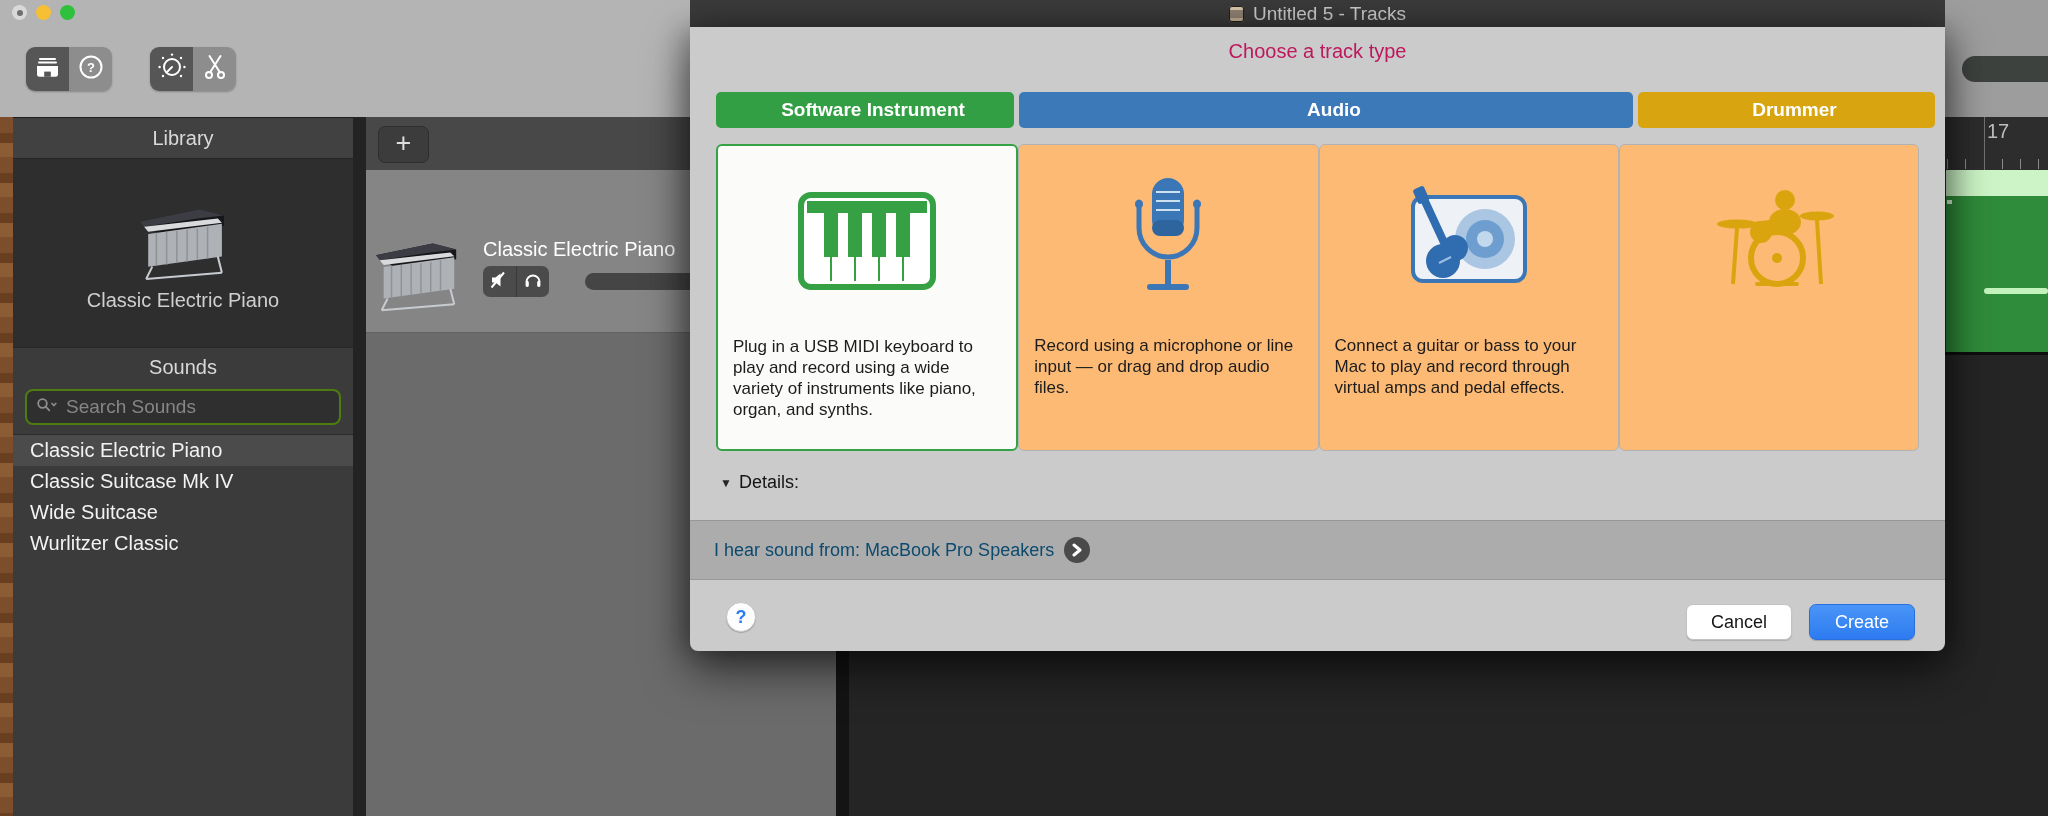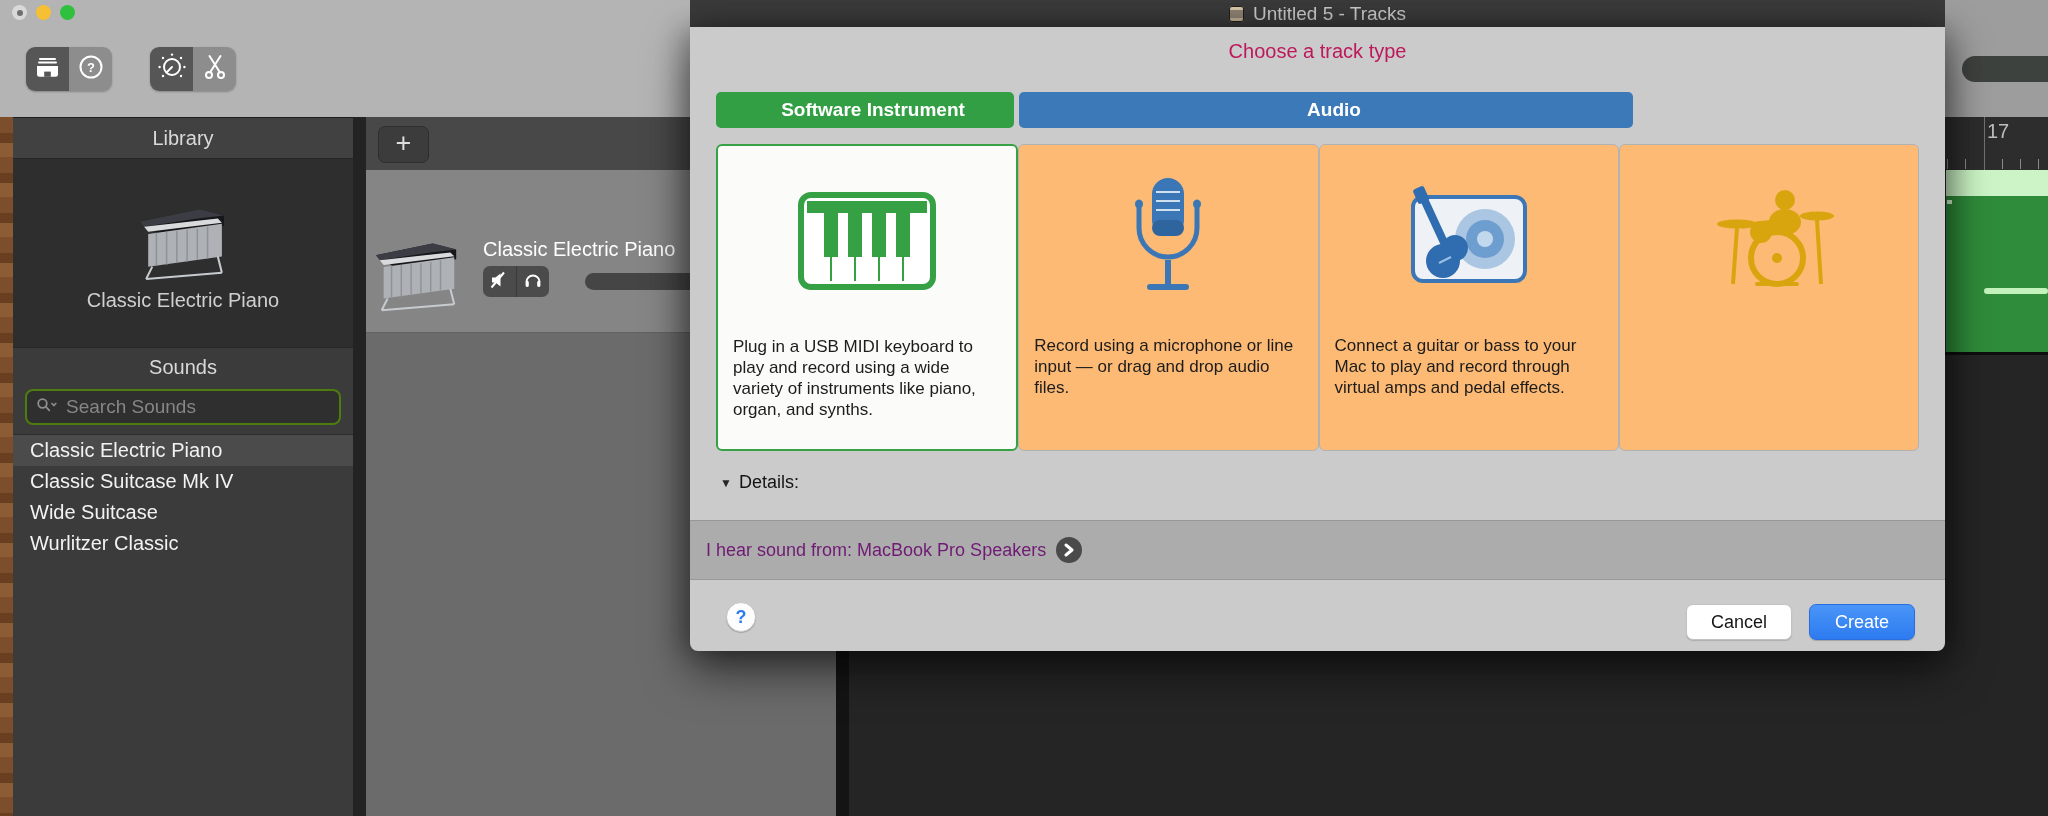--- a/index.html
+++ b/index.html
@@ -79,21 +79,21 @@
   .tab-audio{left:329px;width:598px;background:#3c79b9;}
   .tab-drummer{left:948px;width:281px;background:#d8a410;}
   .cards{position:absolute;left:26px;top:117px;width:1203px;height:307px;display:flex;}
   .card{flex:1;box-sizing:border-box;background:#fdba74;border:1px solid #b2b2b2;border-radius:6px;display:flex;flex-direction:column;}
   .card.active{background:#fbfbfa;border:2px solid #37a145;}
   .card-icon{height:190px;display:flex;align-items:center;justify-content:center;}
   .card-desc{padding:0 15px 16px;font-size:17px;line-height:21px;color:#1c1c1c;}
   .details{position:absolute;left:30px;top:445px;font-size:18px;color:#141414;display:flex;align-items:center;gap:7px;}
   .tri{font-size:12px;color:#262626;}
   .band{position:absolute;left:0;top:493px;width:100%;height:60px;background:#acacac;border-top:1px solid #979797;border-bottom:1px solid #9a9a9a;box-sizing:border-box;display:flex;align-items:center;}
-  .band-text{margin-left:16px;font-size:18px;color:#701a75;}
+  .band-text{margin-left:24px;font-size:18px;color:#0c4a6e;}
   .chev-btn{margin-left:10px;width:26px;height:26px;border-radius:50%;background:#4a4a4a;display:flex;align-items:center;justify-content:center;}
   .help-btn{position:absolute;left:36px;top:575px;width:30px;height:30px;border-radius:50%;background:#fdfdfd;border:1px solid #c7c7c7;
             box-shadow:0 1px 1px rgba(0,0,0,.2);color:#2d7bf0;font-size:18px;font-weight:bold;text-align:center;line-height:29px;box-sizing:border-box;}
   .btn{position:absolute;top:577px;width:106px;height:36px;border-radius:7px;font-size:18px;text-align:center;line-height:35px;box-sizing:border-box;}
   .btn-cancel{left:996px;background:#ffffff;border:1px solid #c3c3c3;color:#161616;box-shadow:0 1px 1px rgba(0,0,0,.15);}
   .btn-create{left:1119px;background:linear-gradient(180deg,#4a95f8,#2d7bf0);border:1px solid #2a6fe0;color:#ffffff;box-shadow:0 1px 1px rgba(0,0,0,.2);}
 </style>
 </head>
 <body>
 
@@ -280,20 +280,21 @@
       <div class="note"></div>
     </div>
     <div class="tl-bottom"></div>
   </div>
 
   <div class="abs dialog">
     <div class="dlg-title">Choose a track type</div>
 
     <div class="tab tab-si">Software Instrument</div>
     <div class="tab tab-audio">Audio</div>
+    <div class="tab tab-drummer">Drummer</div>
 
     <div class="cards">
 
       <div class="card active">
         <div class="card-icon">
           <svg width="140" height="100" viewBox="0 0 140 100">
             <rect x="4" y="4" width="132" height="92" rx="10" fill="#ffffff" stroke="#36a044" stroke-width="6"></rect>
             <rect x="10" y="10" width="120" height="12" fill="#36a044"></rect>
             <g fill="#36a044">
               <rect x="27" y="22" width="14" height="44"></rect>

